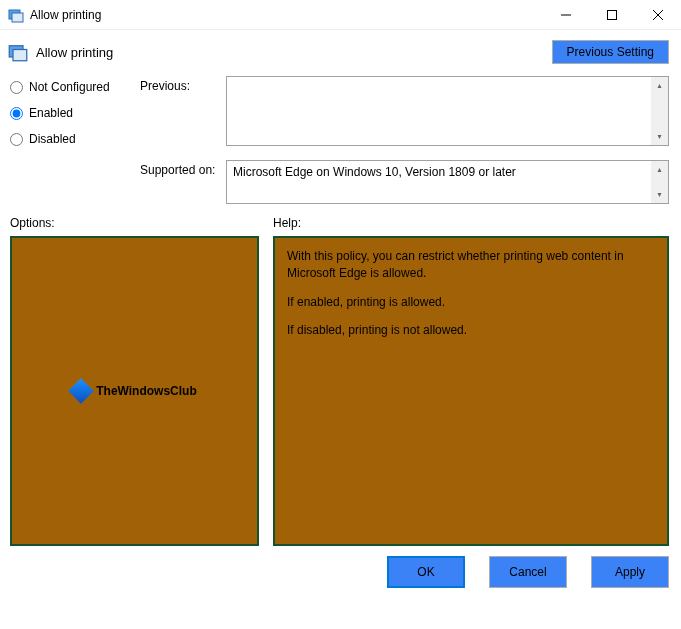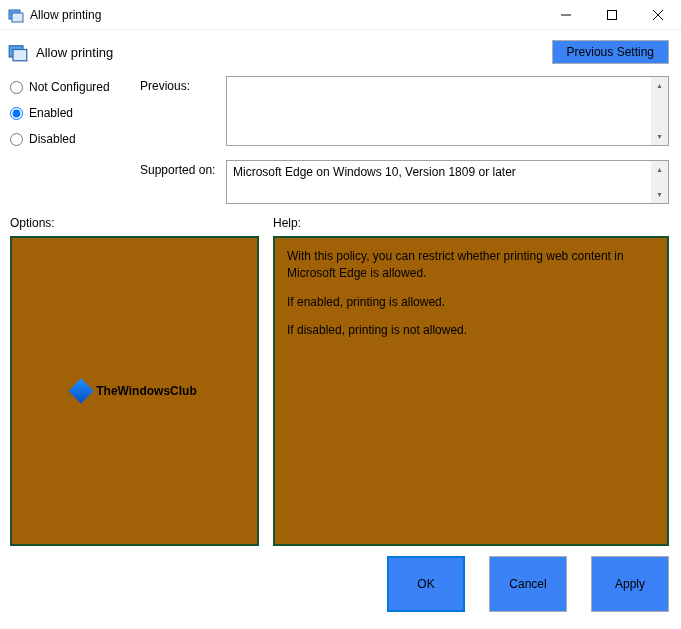--- a/index.html
+++ b/index.html
@@ -123,21 +123,21 @@
     transform: rotate(45deg);
   }
   .help-text { padding: 10px 12px; line-height: 1.4; }
   .help-text p { margin: 0 0 12px 0; }
   .footer {
     display: flex;
     justify-content: flex-end;
     padding: 10px 12px 0 12px;
     gap: 8px;
   }
-  .footer .btn { min-width: 78px; padding: 20px 10px; }
+  .footer .btn { min-width: 78px; padding: 8px 10px; }
   .btn.primary { border: 1px solid #0078d7; outline: 1px solid #0078d7; outline-offset: -2px; }
   .policy-icon-svg { width: 16px; height: 16px; }
 </style>
 </head>
 <body>
 
 <div class="titlebar">
   <span class="icon">
     <svg class="policy-icon-svg" viewBox="0 0 16 16">
       <rect x="1" y="3" width="11" height="9" fill="#5aa0e6" stroke="#2a6db5"></rect>

